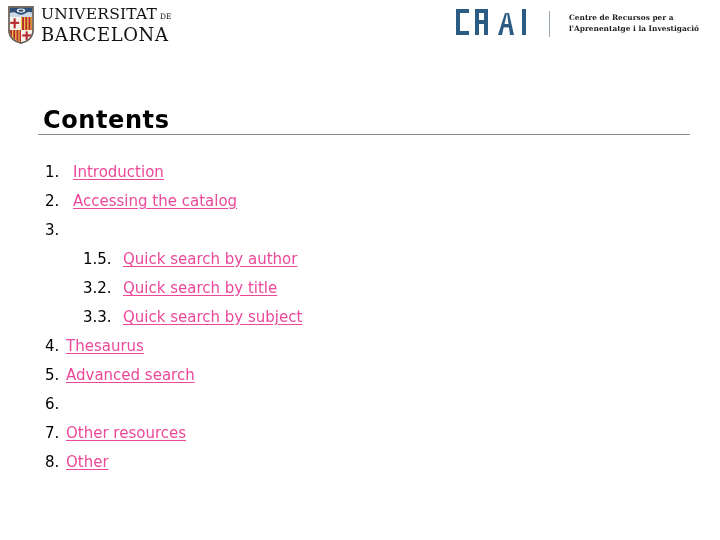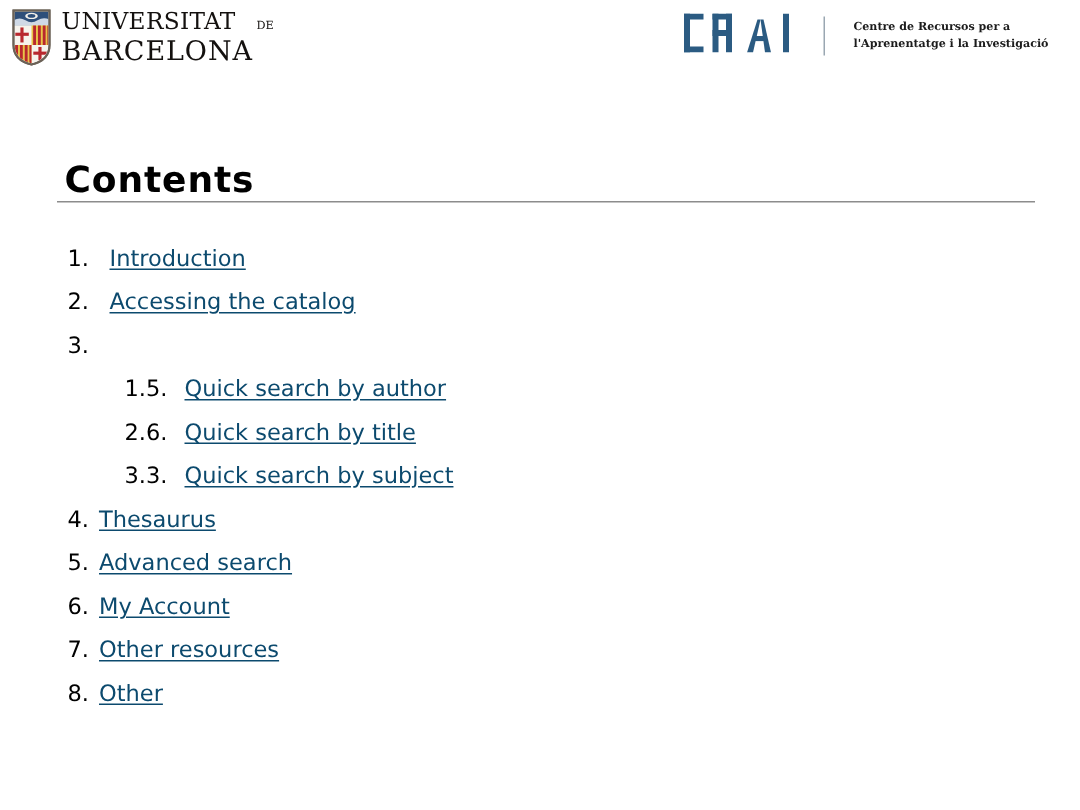--- a/index.html
+++ b/index.html
@@ -51,21 +51,21 @@
     font-size: 15.5px;
     letter-spacing: 0.2px;
     color: #14110f;
     white-space: nowrap;
     display: flex;
     align-items: baseline;
   }
   .ub-line1 .big { font-size: 15.5px; }
   .ub-de {
     font-size: 7.5px;
-    margin-left: 14px;
+    margin-left: 3px;
     letter-spacing: 0;
   }
   .ub-line2 {
     font-family: "DejaVu Serif", serif;
     font-size: 18px;
     letter-spacing: 0.6px;
     color: #14110f;
     margin-top: 3px;
     white-space: nowrap;
   }
@@ -137,21 +137,21 @@
   .toc-num {
     color: #000000;
     flex: 0 0 auto;
     white-space: nowrap;
   }
   .toc-row.level-1 .toc-num { min-width: 22px; }
   .toc-row.level-1.tight .toc-num { min-width: 19px; }
   .toc-row.level-2 .toc-num { min-width: 37px; }
 
   .toc-link {
-    color: #0c4a6e;
+    color: #ec4899;
     text-decoration: underline;
     text-underline-offset: 2px;
     cursor: pointer;
     white-space: nowrap;
   }
   .toc-row.level-1 .toc-link { margin-left: 6px; }
   .toc-row.level-1.tight .toc-link { margin-left: 2px; }
   .toc-row.level-2 .toc-link { margin-left: 3px; }
 </style>
 </head>
@@ -252,38 +252,37 @@
       <a class="toc-link">Accessing the catalog</a>
     </div>
     <div class="toc-row level-1">
       <span class="toc-num">3.</span>
     </div>
     <div class="toc-row level-2">
       <span class="toc-num">1.5.</span>
       <a class="toc-link">Quick search by author</a>
     </div>
     <div class="toc-row level-2">
-      <span class="toc-num">2.6.</span>
+      <span class="toc-num">3.2.</span>
       <a class="toc-link">Quick search by title</a>
     </div>
     <div class="toc-row level-2">
       <span class="toc-num">3.3.</span>
       <a class="toc-link">Quick search by subject</a>
     </div>
     <div class="toc-row level-1 tight">
       <span class="toc-num">4.</span>
       <a class="toc-link">Thesaurus</a>
     </div>
     <div class="toc-row level-1 tight">
       <span class="toc-num">5.</span>
       <a class="toc-link">Advanced search</a>
     </div>
     <div class="toc-row level-1 tight">
       <span class="toc-num">6.</span>
-      <a class="toc-link">My Account</a>
     </div>
     <div class="toc-row level-1 tight">
       <span class="toc-num">7.</span>
       <a class="toc-link">Other resources</a>
     </div>
     <div class="toc-row level-1 tight">
       <span class="toc-num">8.</span>
       <a class="toc-link">Other</a>
     </div>
   </div>

